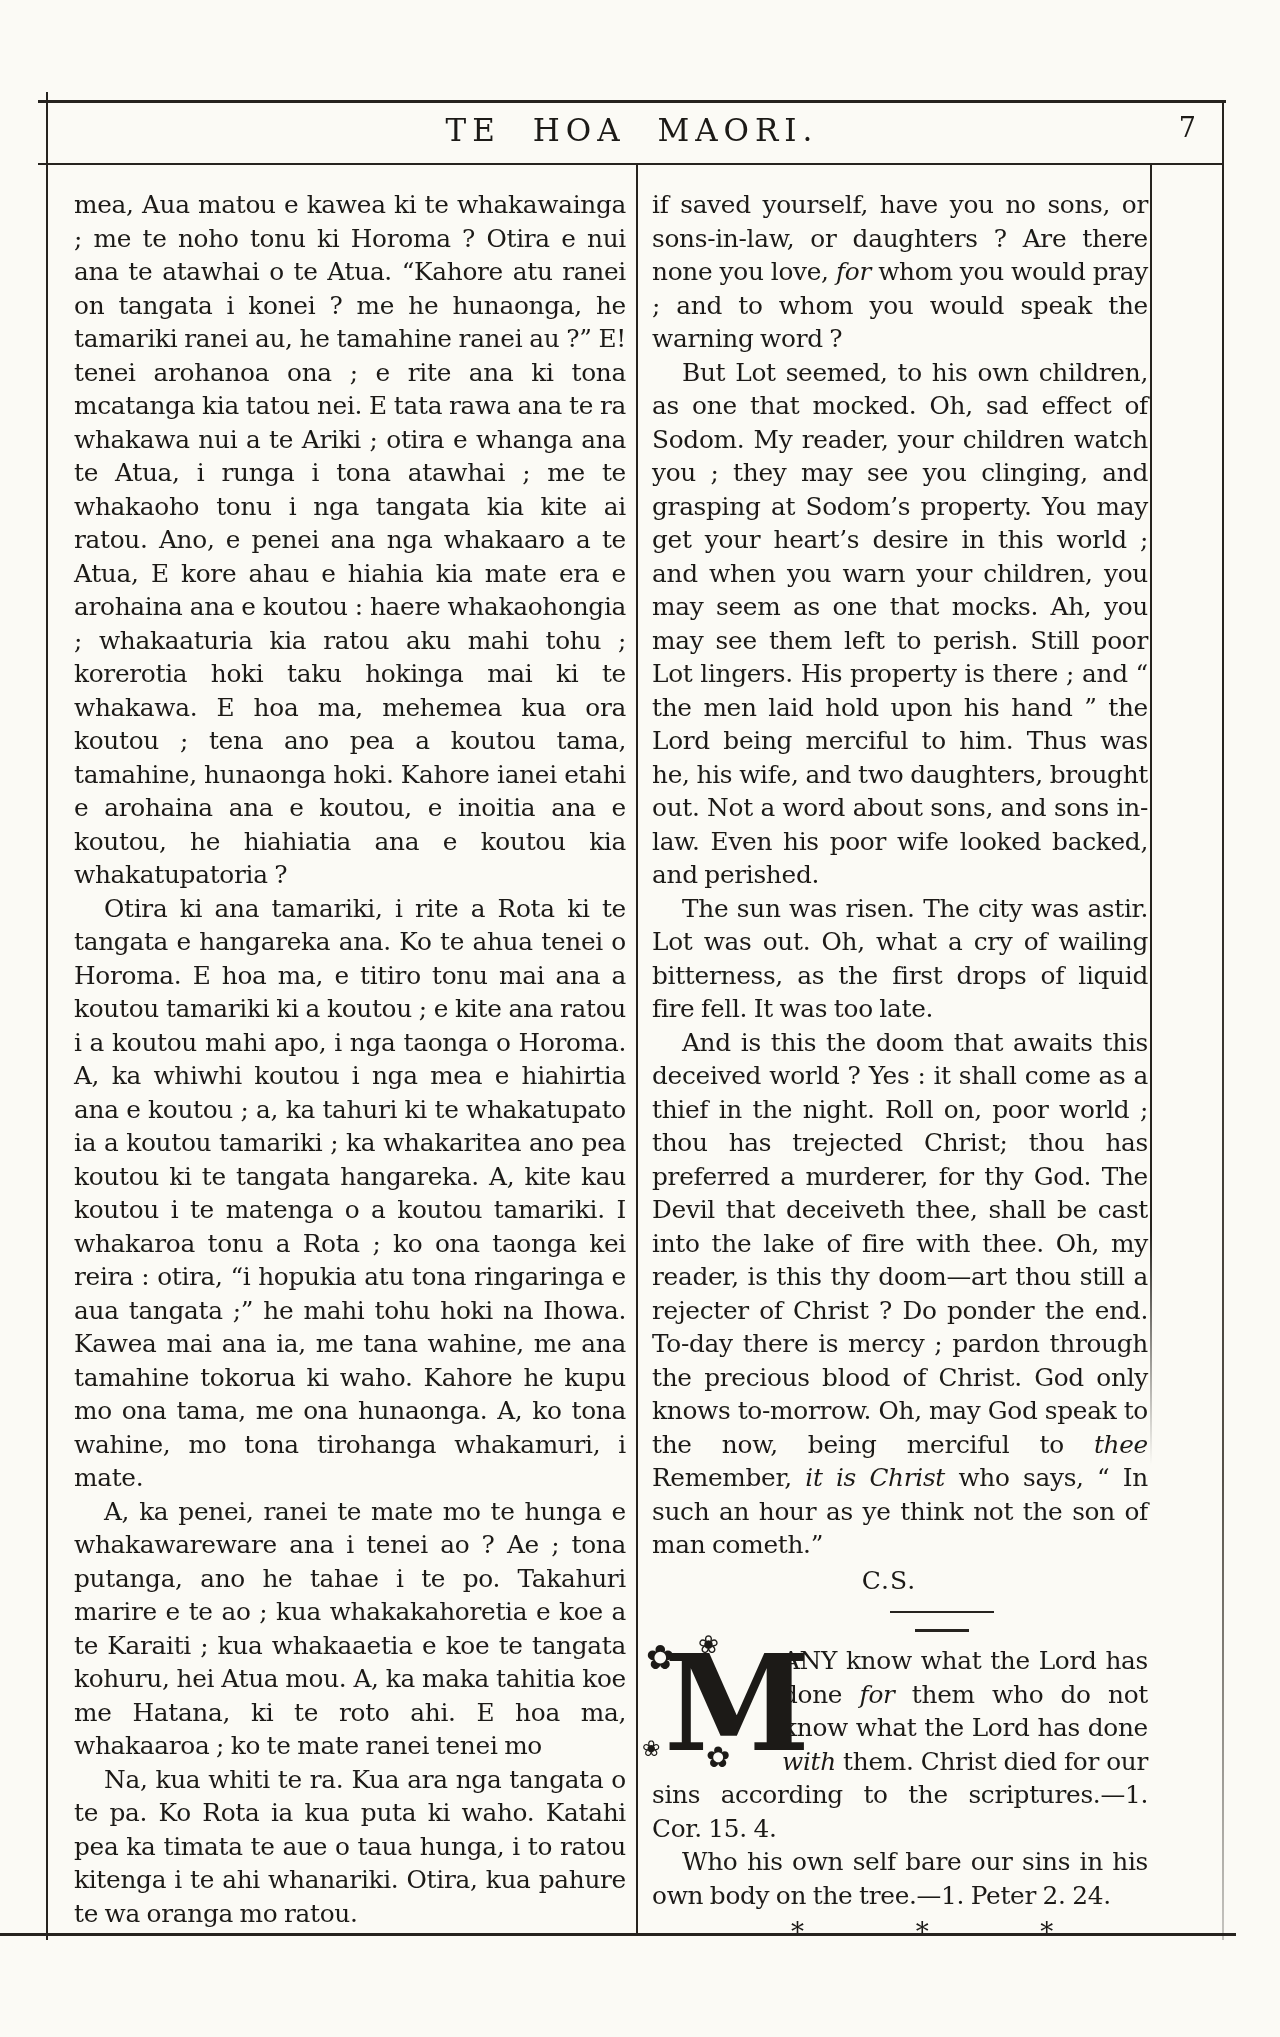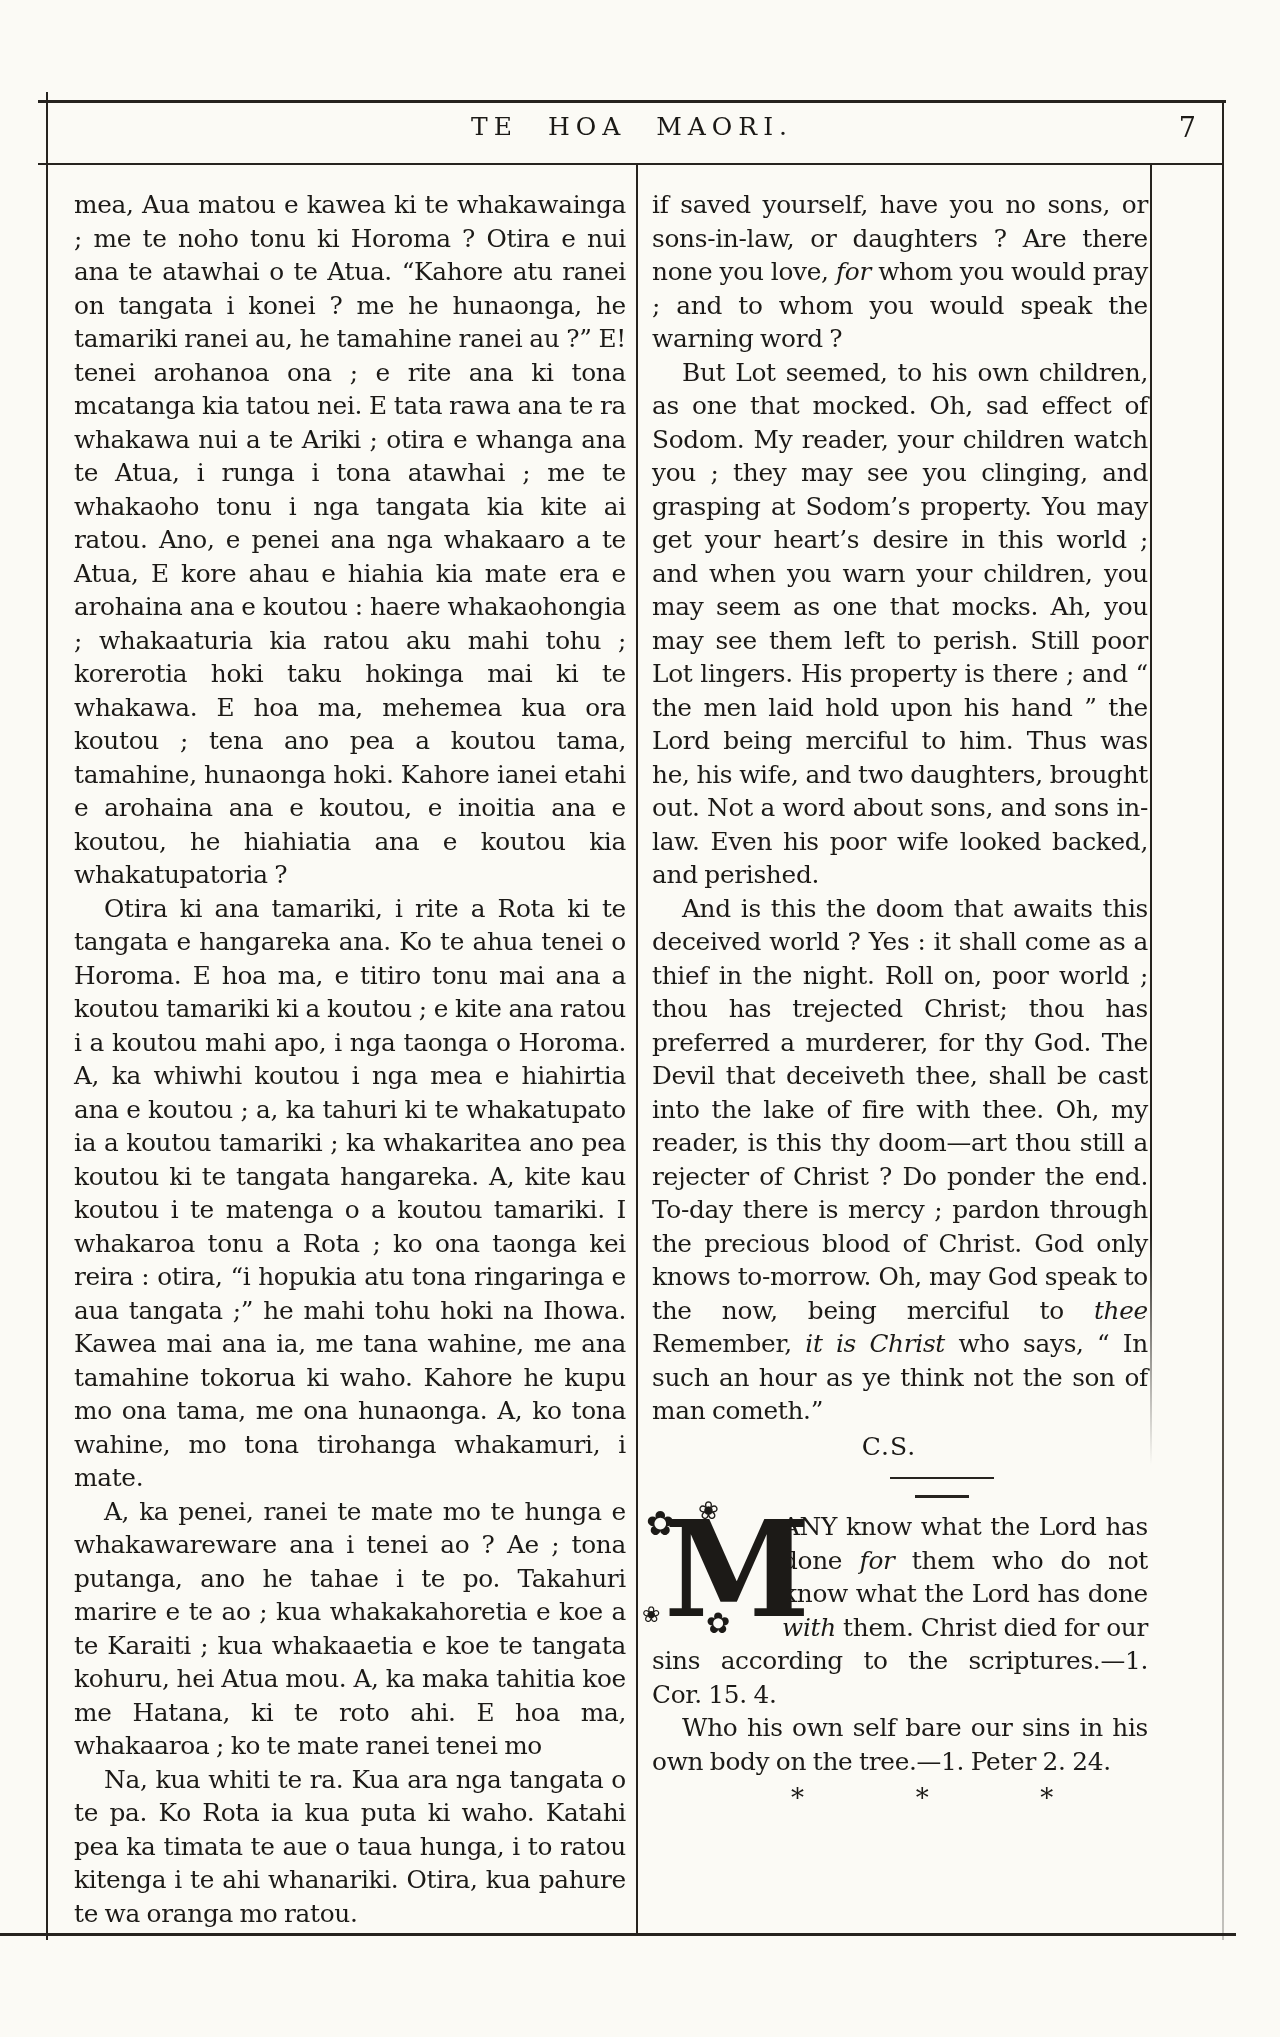--- a/index.html
+++ b/index.html
@@ -19,21 +19,21 @@
   #border-left         { left: 46px;  top: 92px;   width: 2px;  height: 1848px; }
   #divider             { left: 636px; top: 165px;  width: 2px;  height: 1769px; }
   #border-inner-right  { left: 1150px; top: 165px; width: 2px;  height: 1300px;
                          background: linear-gradient(#26231f 82%, rgba(38,35,31,0)); }
   #border-outer-right  { left: 1222px; top: 100px; width: 2px;  height: 1840px;
                          background: linear-gradient(#26231f 35%, #57524a 75%, rgba(38,35,31,0.25)); }
   #rule-bottom         { left: 0;     top: 1933px; width: 1236px; height: 3px; }
 
   .header-title {
     position: absolute; left: 38px; top: 112px; width: 1188px;
-    text-align: center; font-size: 25px; letter-spacing: 6px; word-spacing: 16px;
+    text-align: center; font-size: 31px; letter-spacing: 6px; word-spacing: 16px;
     white-space: nowrap;
   }
   .page-number { position: absolute; top: 112px; right: 84px; font-size: 27px; }
 
   .col {
     position: absolute; top: 188px;
     text-align: justify;
     font-size: 24.8px; line-height: 33.5px;
     letter-spacing: -0.3px; word-spacing: -1px;
   }
@@ -94,20 +94,21 @@
       <p class="bp"><span>mea, Aua matou e kawea ki te whakawainga ; me te noho tonu ki Horoma ?  Otira e nui ana te atawhai o te Atua.  “Kahore atu ranei on tangata i konei ? me he hunaonga, he tamariki ranei au, he tamahine ranei au ?”  E! tenei arohanoa ona ; e rite ana ki tona mcatanga kia tatou nei.  E tata rawa ana te ra whakawa nui a te Ariki ; otira e whanga ana te Atua, i runga i tona atawhai ; me te whakaoho tonu i nga tangata kia kite ai ratou.  Ano, e penei ana nga whakaaro a te Atua, E kore ahau e hiahia kia mate era e arohaina ana e koutou : haere whakaohongia ; whakaaturia kia ratou aku mahi tohu ; korerotia hoki taku hokinga mai ki te whakawa.  E hoa ma, mehemea kua ora koutou ; tena ano pea a koutou tama, tamahine, hunaonga hoki.  Kahore ianei etahi e arohaina ana e koutou, e inoitia ana e koutou, he hiahiatia ana e koutou kia whakatupatoria ?</span></p>
       <p class="bp ind"><span>Otira ki ana tamariki, i rite a Rota ki te tangata e hangareka ana.  Ko te ahua tenei o Horoma.  E hoa ma, e titiro tonu mai ana a koutou tamariki ki a koutou ; e kite ana ratou i a koutou mahi apo, i nga taonga o Horoma.  A, ka whiwhi koutou i nga mea e hiahirtia ana e koutou ; a, ka tahuri ki te whakatupato ia a koutou tamariki ; ka whakaritea ano pea koutou ki te tangata hangareka.  A, kite kau koutou i te matenga o a koutou tamariki.  I whakaroa tonu a Rota ; ko ona taonga kei reira : otira, “i hopukia atu tona ringaringa e aua tangata ;” he mahi tohu hoki na Ihowa.  Kawea mai ana ia, me tana wahine, me ana tamahine tokorua ki waho.  Kahore he kupu mo ona tama, me ona hunaonga.  A, ko tona wahine, mo tona tirohanga whakamuri, i mate.</span></p>
       <p class="bp ind"><span>A, ka penei, ranei te mate mo te hunga e whakawareware ana i tenei ao ?  Ae ; tona putanga, ano he tahae i te po.  Takahuri marire e te ao ; kua whakakahoretia e koe a te Karaiti ; kua whakaaetia e koe te tangata kohuru, hei Atua mou.  A, ka maka tahitia koe me Hatana, ki te roto ahi.  E hoa ma, whakaaroa ; ko te mate ranei tenei mo</span></p>
       <p class="bp ind"><span>Na, kua whiti te ra.  Kua ara nga tangata o te pa.  Ko Rota ia kua puta ki waho. Katahi pea ka timata te aue o taua hunga, i to ratou kitenga i te ahi whanariki.  Otira, kua pahure te wa oranga mo ratou.</span></p>
     </div>
 
   <div class="col" id="col-right">
     <div id="right-article">
         <p class="bp"><span>if saved yourself, have you no sons, or sons-in-law, or daughters ?  Are there none you love, </span><em>for</em><span> whom you would pray ; and to whom you would speak the warning word ?</span></p>
         <p class="bp ind"><span>But Lot seemed, to his own children, as one that mocked.  Oh, sad effect of Sodom. My reader, your children watch you ; they may see you clinging, and grasping at Sodom’s property.  You may get your heart’s desire in this world ; and when you warn your children, you may seem as one that mocks.  Ah, you may see them left to perish.  Still poor Lot lingers.  His property is there ; and “ the men laid hold upon his hand ” the Lord being merciful to him. Thus was he, his wife, and two daughters, brought out.  Not a word about sons, and sons in-law.  Even his poor wife looked backed, and perished.</span></p>
+        <p class="bp ind"><span>The sun was risen.  The city was astir. Lot was out.  Oh, what a cry of wailing bitterness, as the first drops of liquid fire fell.  It was too late.</span></p>
         <p class="bp ind"><span>And is this the doom that awaits this deceived world ?  Yes : it shall come as a thief in the night.  Roll on, poor world ; thou has trejected Christ; thou has preferred a murderer, for thy God.  The Devil that deceiveth thee, shall be cast into the lake of fire with thee.  Oh, my reader, is this thy doom—art thou still a rejecter of Christ ? Do ponder the end.  To-day there is mercy ; pardon through the precious blood of Christ. God only knows to-morrow.  Oh, may God speak to the now, being merciful to </span><em>thee</em><span> Remember, </span><em>it is Christ</em><span> who says, “ In such an hour as ye think not the son of man cometh.”</span></p>
       </div>
 
     <div class="signature">C.S.</div>
 
     <div class="h-rule"></div>
     <div class="h-dash"></div>
 
     <p class="bp dropcap-para">
       <span class="dropcap">

